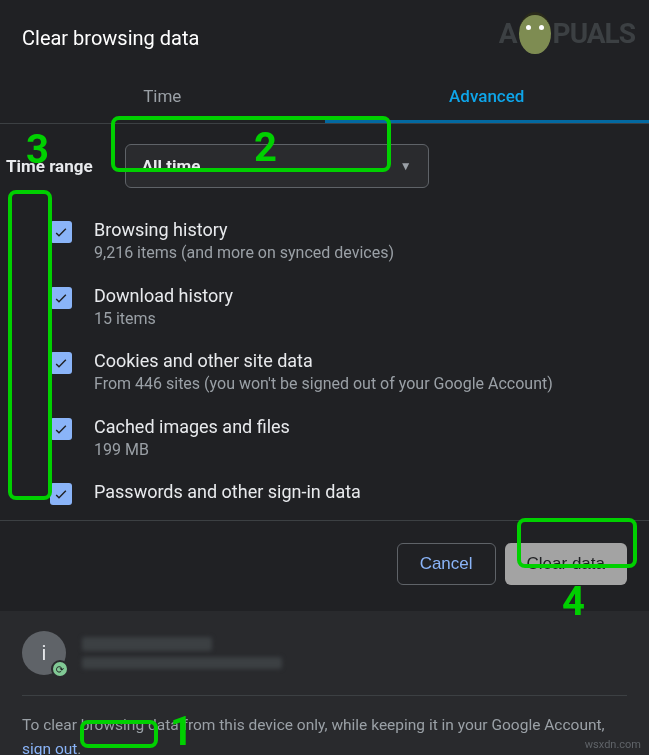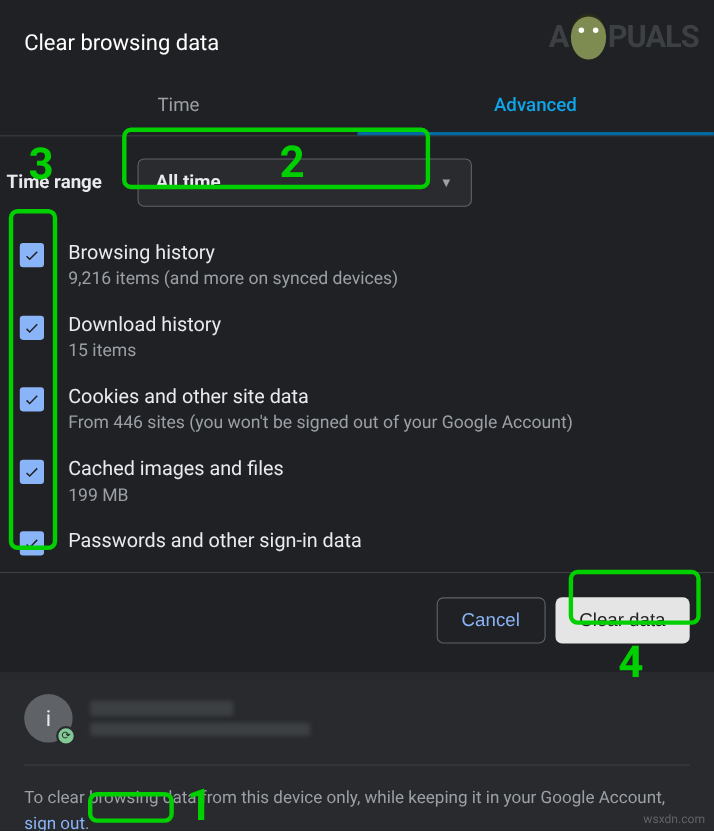--- a/index.html
+++ b/index.html
@@ -59,20 +59,21 @@
       font-size: 17px;
       color: #e8eaed;
       cursor: pointer;
     }
     .dropdown .chev {
       color: #9aa0a6;
       font-size: 12px;
     }
     .options {
       padding: 10px 22px 0 18px;
+      margin-left: 32px;
     }
     .option-row {
       display: flex;
       align-items: flex-start;
       padding: 9px 0;
       gap: 22px;
     }
     .checkbox {
       width: 22px;
       height: 22px;
@@ -110,21 +111,21 @@
       font-size: 17px;
       cursor: pointer;
       border: none;
     }
     .btn-cancel {
       background: transparent;
       color: #8ab4f8;
       border: 1px solid #5f6368;
     }
     .btn-primary {
-      background: #e5e5e5;
+      background: #a3a3a3;
       color: #202124;
       font-weight: 500;
     }
     .account-section {
       background: #292a2d;
       padding: 20px 22px;
     }
     .account-row {
       display: flex;
       align-items: center;

